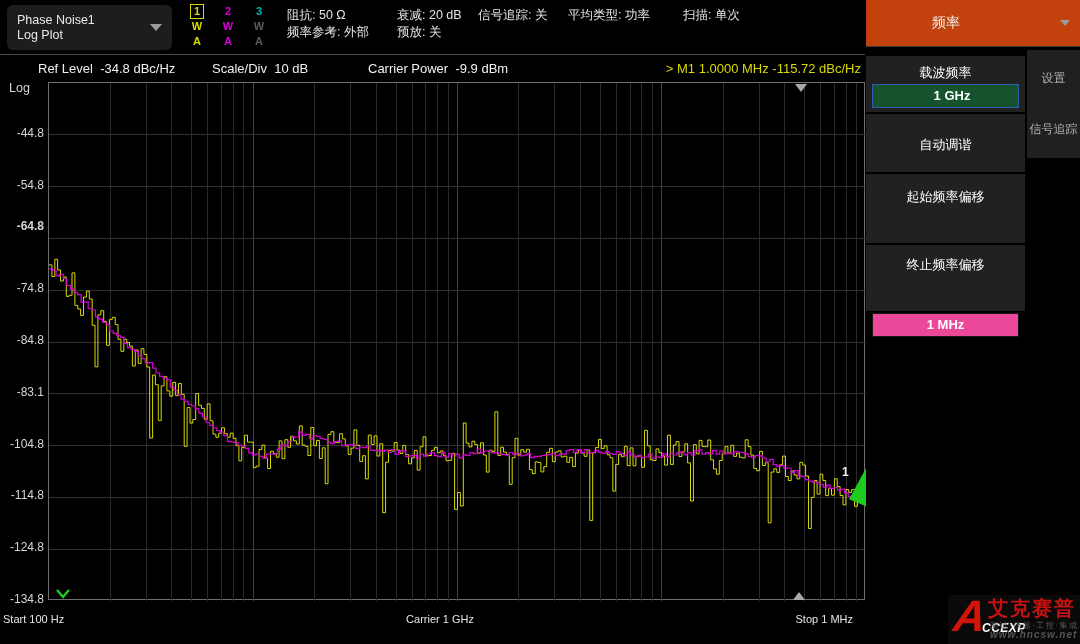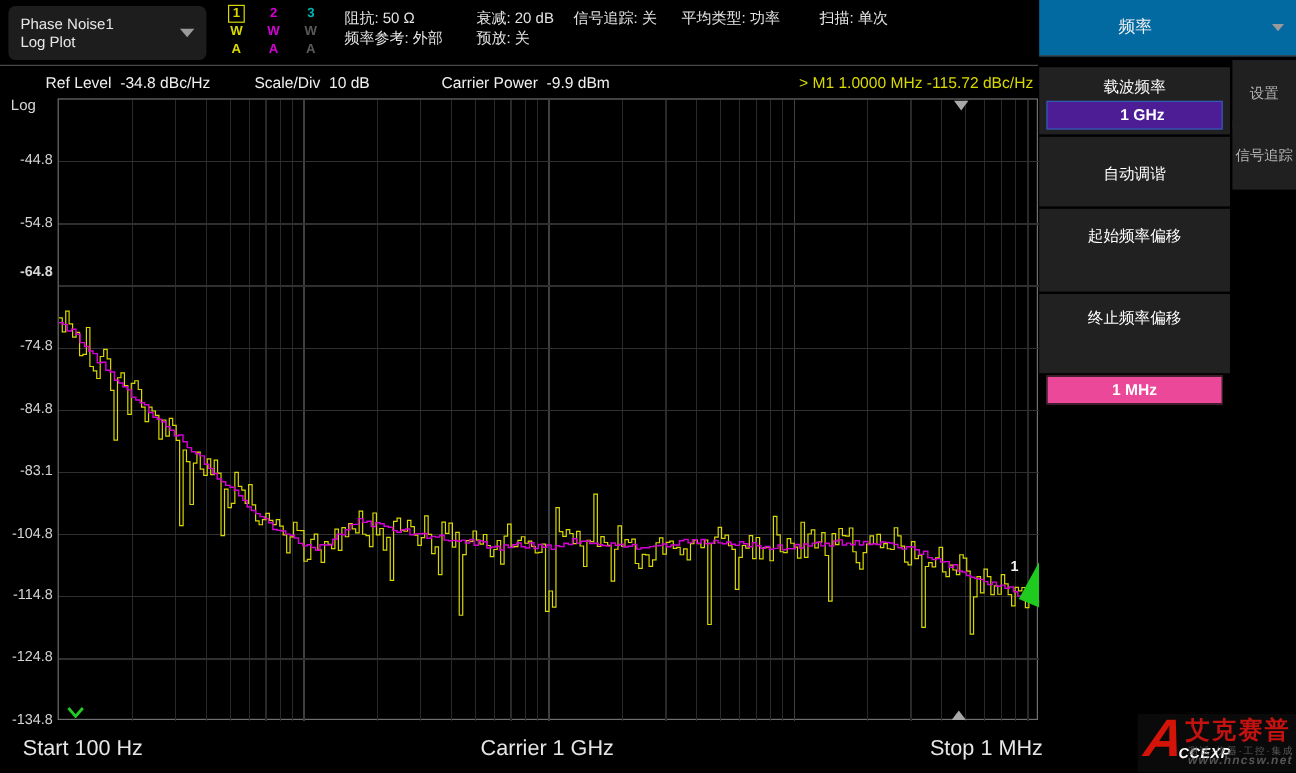--- a/index.html
+++ b/index.html
@@ -23,33 +23,33 @@
   #plot-title-row .lbl{position:absolute;white-space:nowrap;}
   #marker-readout{position:absolute;right:4px;top:0;color:#d9d900;white-space:nowrap;}
   #log-label{position:absolute;left:9px;top:81px;font-size:12.5px;color:#d5d5d5;}
   #y-ticks{position:absolute;left:0;top:82px;width:44px;height:518px;}
   #y-ticks div{position:absolute;right:0;width:44px;text-align:right;font-size:12px;color:#d5d5d5;}
   #plot-frame{position:absolute;left:48px;top:82px;width:817px;height:518px;border:1px solid #6f6f6f;background:#000;}
   #plot-svg{position:absolute;left:0;top:0;}
   .tri-top{position:absolute;left:795px;top:84px;width:0;height:0;border-left:6px solid transparent;border-right:6px solid transparent;border-top:8px solid #a8a8a8;}
   .tri-bottom{position:absolute;left:793px;top:592px;width:0;height:0;border-left:6px solid transparent;border-right:6px solid transparent;border-bottom:8px solid #a8a8a8;}
   .sweep-chevron{position:absolute;left:56px;top:589px;width:14px;height:10px;}
-  #x-labels{position:absolute;left:0;top:613px;width:865px;height:20px;font-size:18px;color:#e6e6e6;margin-left:16px;}
+  #x-labels{position:absolute;left:0;top:613px;width:865px;height:20px;font-size:11px;color:#e6e6e6;}
   #x-start{position:absolute;left:3px;}
   #x-carrier{position:absolute;left:330px;width:220px;text-align:center;}
   #x-stop{position:absolute;right:12px;}
 
   
-  #side-header{position:absolute;left:866px;top:0;width:214px;height:47px;border-bottom:1px solid #3f3f3f;background:#0369a1;}
+  #side-header{position:absolute;left:866px;top:0;width:214px;height:47px;border-bottom:1px solid #3f3f3f;background:#c2410c;}
   #side-header .ttl{position:absolute;left:0;top:14px;width:160px;text-align:center;font-size:14px;color:#f2f2f2;}
   #side-header .caret-down{position:absolute;right:10px;top:20px;border-left-width:5px;border-right-width:5px;border-top-width:6px;}
   .panel-sec{position:absolute;left:866px;width:159px;background:#212121;}
   .panel-sec .plabel{text-align:center;font-size:13px;color:#ffffff;}
   .vbox{position:absolute;left:6px;width:147px;height:24px;line-height:22px;text-align:center;font-size:13px;font-weight:bold;color:#fff;}
-  .vbox.blue{background:#4c1d95;border:1px solid #2f5fae;padding-left:13px;}
+  .vbox.blue{background:#14532d;border:1px solid #2f5fae;padding-left:13px;}
   .vbox.plain{background:#ec4899;border:1px solid #181818;margin-top:32px;}
   .side-tab{position:absolute;left:1027px;width:53px;height:57px;background:#202020;color:#b2b2b2;font-size:12px;
             display:flex;align-items:center;justify-content:center;cursor:pointer;white-space:nowrap;}
 
   
   #logo{position:absolute;left:948px;top:595px;width:132px;height:49px;background:#0a0a0a;}
   .logo-a{position:absolute;left:6px;top:-4px;font-size:44px;font-weight:900;font-style:italic;color:#d41408;transform:skewX(-8deg);}
   .logo-ccexp{position:absolute;left:34px;top:26px;font-size:12px;font-weight:900;font-style:italic;color:#fff;letter-spacing:.5px;}
   .logo-cn{position:absolute;left:40px;top:0;font-size:20px;font-weight:900;color:#c41210;letter-spacing:2px;white-space:nowrap;}
   .logo-tag{position:absolute;left:42px;top:25px;font-size:8px;color:#5c5c5c;letter-spacing:1.5px;white-space:nowrap;}

